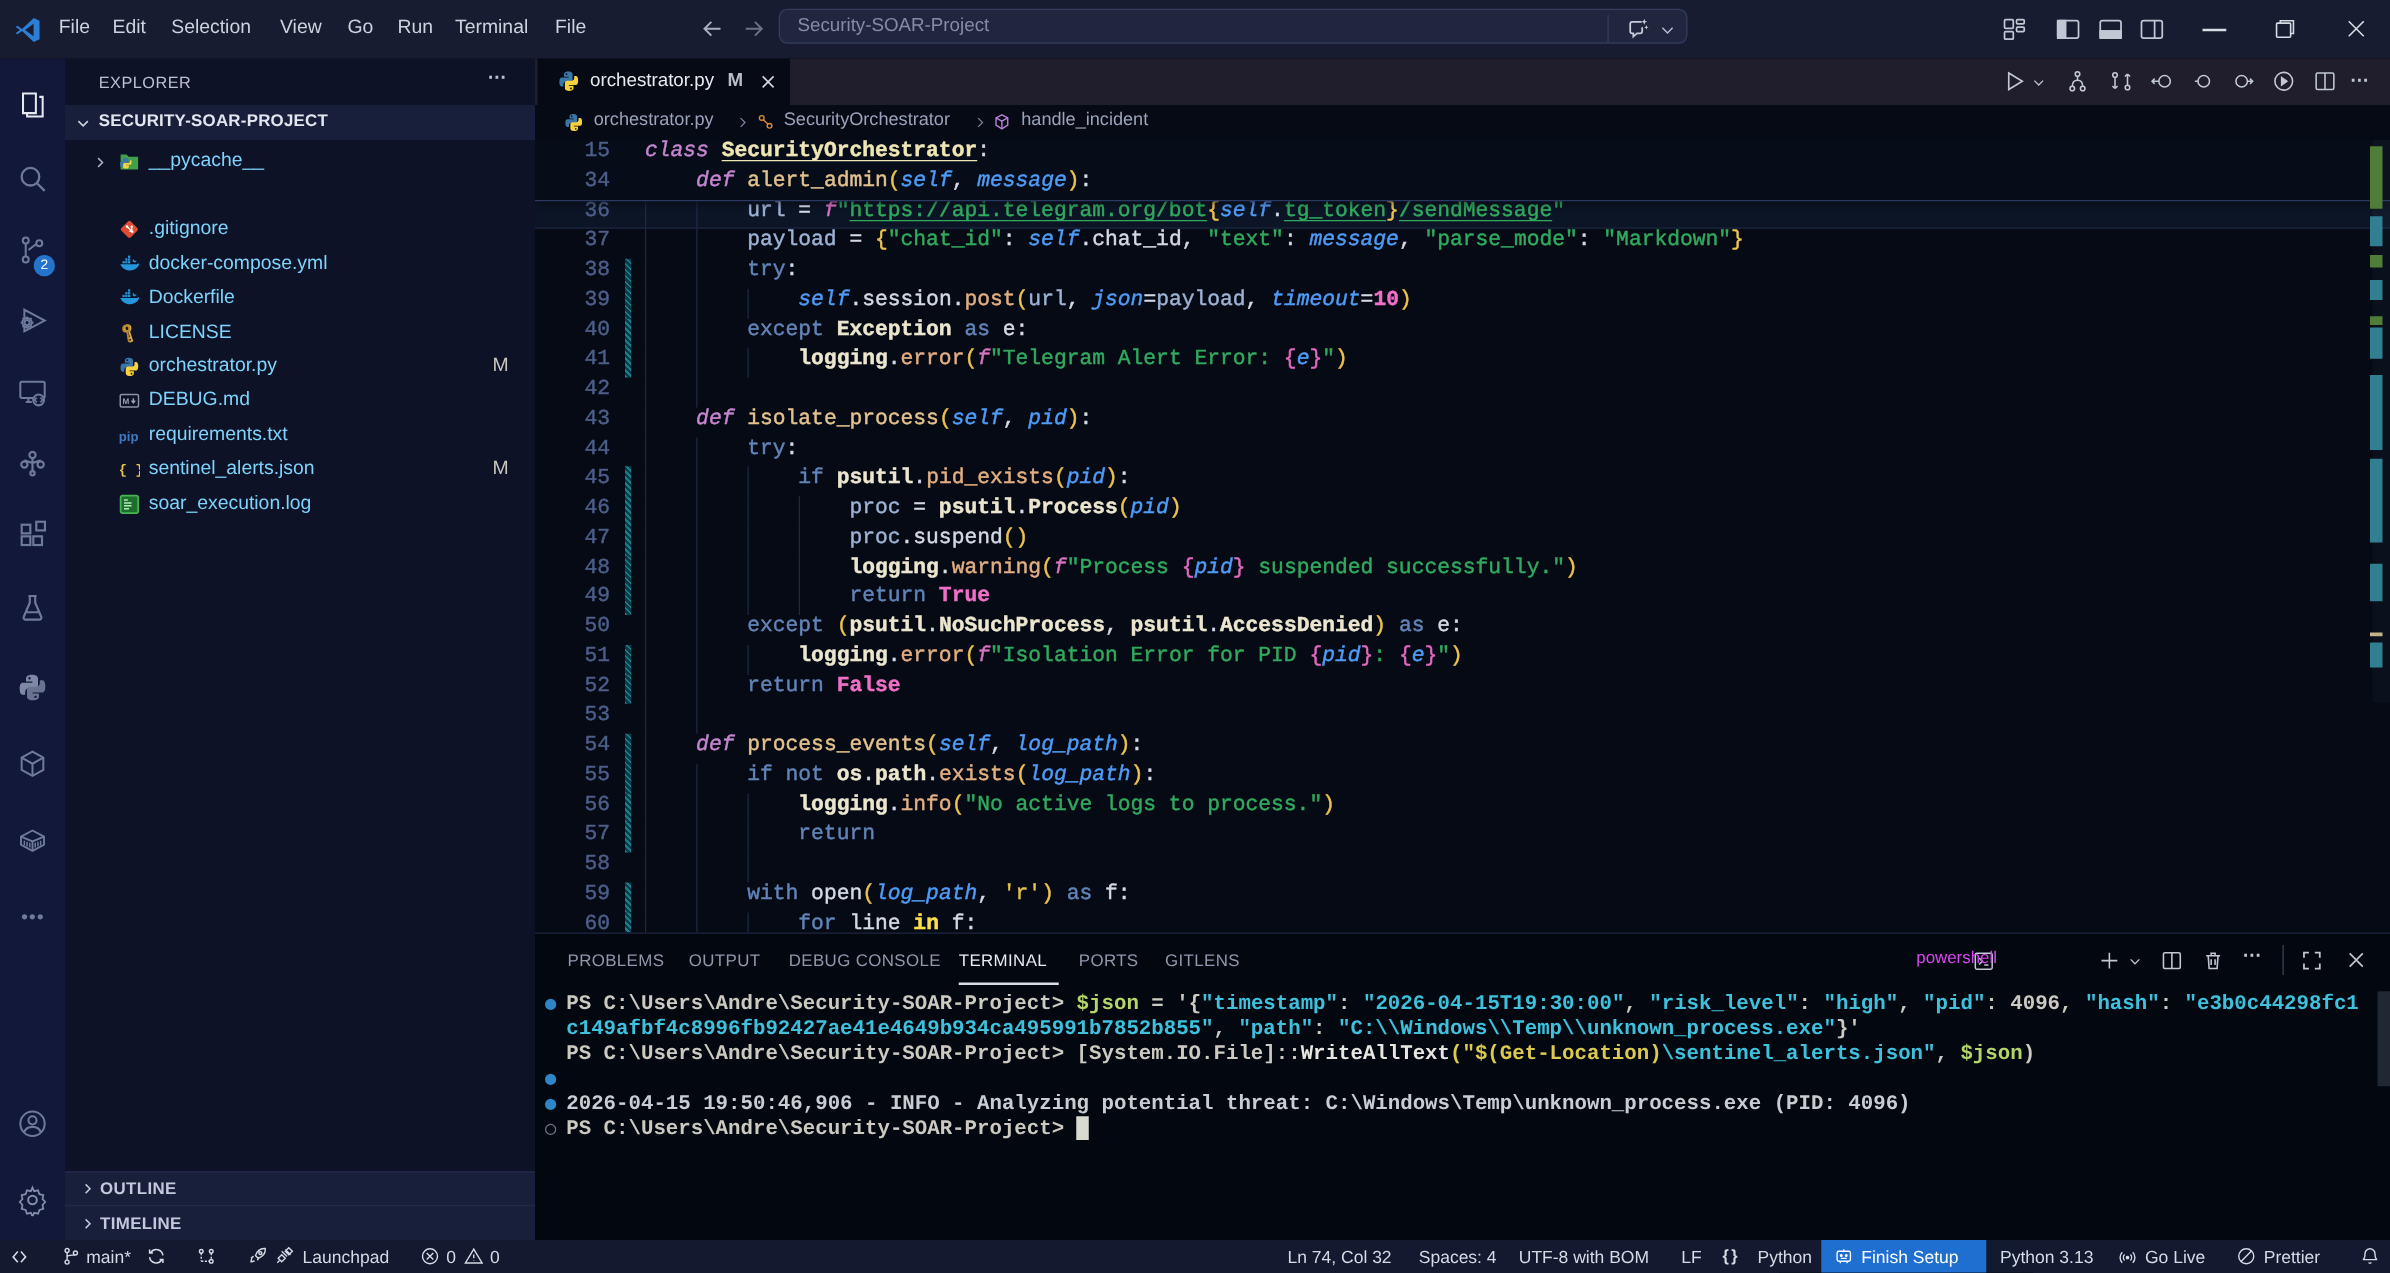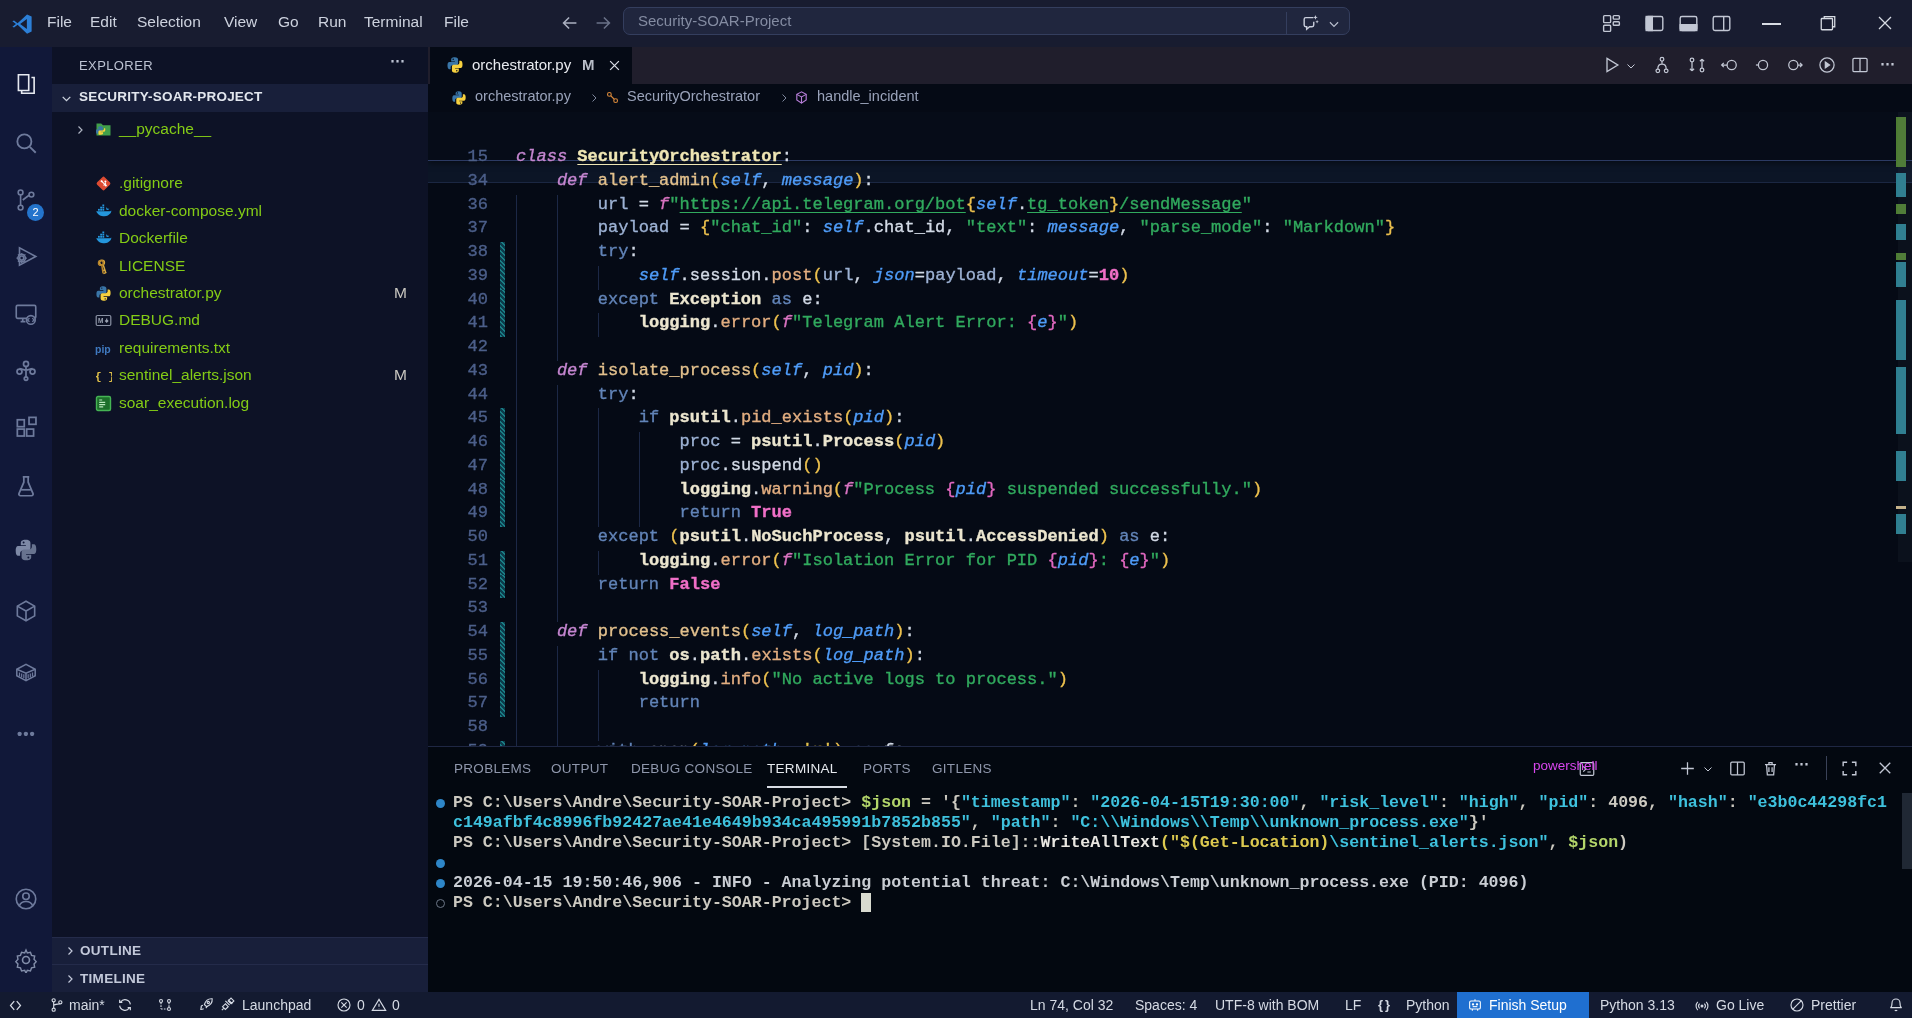--- a/index.html
+++ b/index.html
@@ -11,33 +11,33 @@
 .menu { color:#cdd2de; font-size:15.5px; line-height:43px; position:absolute; top:0; }
 #searchbox { position:absolute; left:623px; top:7px; width:727px; height:28px; background:#20263e; border:1px solid #343e5e; border-radius:7px; }
 #searchtext { position:absolute; left:14px; top:4px; color:#848ca2; font-size:15px; }
 
 #activitybar { left:0; top:47px; width:52px; height:945px; background:#111839; }
 .abicon { position:absolute; left:13px; width:26px; height:26px; }
 
 #sidebar { left:52px; top:47px; width:376px; height:945px; background:#0d1226; }
 #sect-proj { position:absolute; left:0; top:37px; width:376px; height:28px; background:#181f3a; }
 .filerow { position:absolute; left:0; width:376px; height:28px; }
-.fname { position:absolute; left:67px; top:4px; color:#84cc16; font-size:15.5px; white-space:pre; }
+.fname { position:absolute; left:67px; top:4px; color:#7dd3fc; font-size:15.5px; white-space:pre; }
 .ficon { position:absolute; left:43px; top:5px; width:17px; height:17px; }
 .gitM { position:absolute; left:342px; top:4px; color:#c9c7c0; font-size:15.5px; }
 #sect-outline { position:absolute; left:0; top:890px; width:376px; height:27px; background:#181f3a; border-top:1px solid #242b4a;}
 #sect-timeline { position:absolute; left:0; top:917px; width:376px; height:28px; background:#181f3a; border-top:1px solid #242b4a;}
 .secthead { color:#c3c9da; font-size:13.5px; font-weight:700; letter-spacing:.3px; }
 
 #editor { left:428px; top:47px; width:1484px; height:699px; background:#050a15; }
 #tabstrip { position:absolute; left:0; top:0; width:1484px; height:37px; background:#201e2c; }
 #tab1 { position:absolute; left:2px; top:0; width:202px; height:37px; background:#050a15; }
 #breadcrumb { position:absolute; left:0; top:37px; width:1484px; height:28px; background:#050a15; color:#9aa3ba; font-size:14.5px; }
 #codearea { position:absolute; left:0; top:65px; width:1484px; height:634px; overflow:hidden; font-family:"Liberation Mono",monospace; font-size:17.05px; -webkit-text-stroke:0.35px currentColor; }
-.cl { position:absolute; left:0; width:1484px; height:23.75px; white-space:pre;margin-top:35px; }
+.cl { position:absolute; left:0; width:1484px; height:23.75px; white-space:pre; }
 .ln { position:absolute; left:0; top:0; width:60px; text-align:right; color:#4c5f8a; }
 .ct { position:absolute; left:88px; top:0; }
 .gbar { position:absolute; left:72px; top:0; width:5px; height:23.75px; background:repeating-linear-gradient(45deg,#1a7e85 0 1.5px,#0c3c4c 1.5px 3.4px); }
 .ig { position:absolute; top:0; width:1px; height:23.75px; background:#1c2846; }
 
 .k  { color:#6284b8; }
 .kd { color:#c586d0; font-style:italic; }
 .inop { color:#fde047;font-weight:bold; }
 .cls { color:#ece6cf; font-weight:700; text-underline-offset:3px; text-decoration-skip-ink:none; text-decoration-thickness:1.4px; }
 .clsy { color:#efe6b4; font-weight:700; text-decoration:underline; text-underline-offset:3px; text-decoration-skip-ink:none; text-decoration-thickness:1.4px; }

